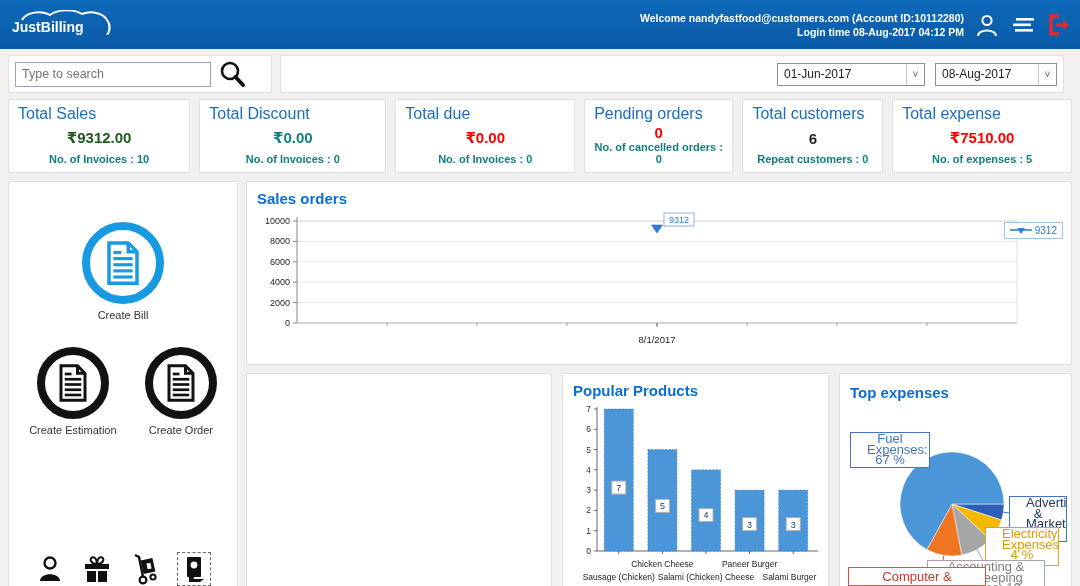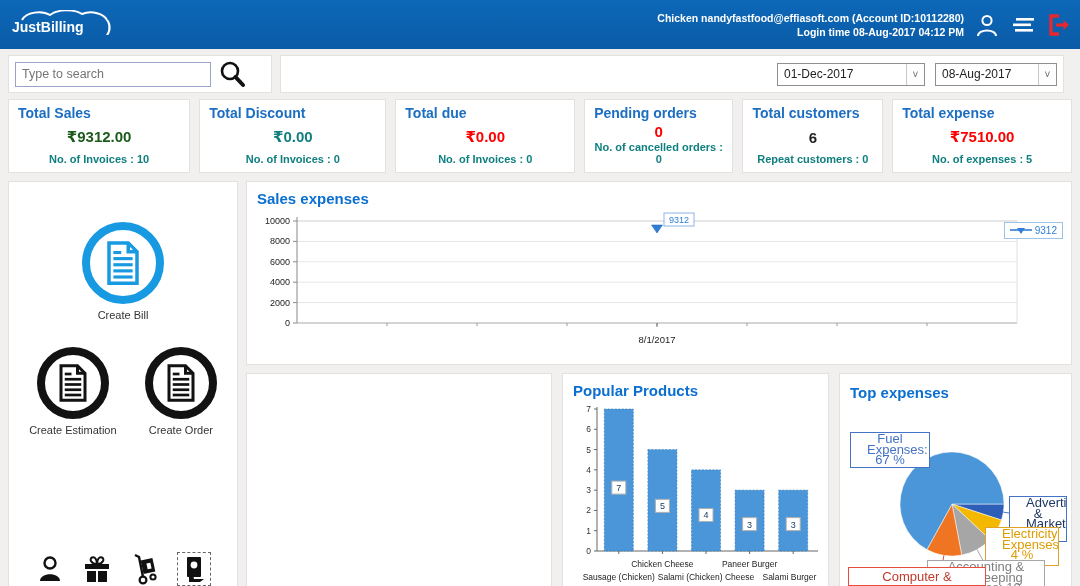--- a/index.html
+++ b/index.html
@@ -30,21 +30,21 @@
     background:#fff; border:1px solid #8f8f8f; height:23px; display:flex; align-items:center;
     font-size:12px; cursor:pointer;
   }
   .dateselect .val { padding:0 6px; }
   .dateselect .arrow { width:18px; align-self:stretch; border-left:1px solid #c8c8c8; display:flex; align-items:center; justify-content:center; color:#666; font-size:10px; background:#fdfdfd; }
   .ds-from { width:148px; } .ds-from .val { flex:1; }
   .ds-to { width:122px; } .ds-to .val { flex:1; }
   
   .stats { display:flex; gap:9px; padding:6px 8px 0 8px; height:80px; }
   .stat-card { background:#fff; border:1px solid #e3e1df; padding:5px 9px 7px 9px; display:flex; flex-direction:column; justify-content:space-between; }
-  .stat-title { font-size:14px; font-weight:bold; color:#1b6ec2; }
+  .stat-title { font-size:16px; font-weight:normal; color:#1b6ec2; }
   .stat-value { font-size:15px; font-weight:bold; text-align:center; }
   .stat-footer { font-size:11px; font-weight:bold; color:#0f7f7f; text-align:center; }
   
   .main { display:flex; gap:8px; padding:8px 8px 0 8px; height:426px; }
   .left-panel { width:230px; background:#fff; border:1px solid #e3e1df; position:relative; }
   .qa-block { text-align:center; margin-top:40px; }
   .circle-btn { border-radius:50%; display:inline-flex; align-items:center; justify-content:center; cursor:pointer; background:#fff; }
   .cb-bill { width:82px; height:82px; border:8px solid #189ae2; color:#189ae2; }
   .cb-dark { width:72px; height:72px; border:8px solid #121212; color:#121212; }
   .qa-label { font-size:11px; color:#333; margin-top:5px; }
@@ -72,21 +72,21 @@
 <div class="header">
   <div class="logo">
     <svg width="120" height="30" viewBox="0 0 120 30">
       <path d="M14 10 C18 2 34 0 42 5 C50 -1 66 -1 74 4 C84 0 96 4 99 10" stroke="#fff" stroke-width="2" fill="none"></path>
       <text x="4" y="22" fill="#fff" font-size="14" font-weight="bold">JustBilling</text>
       <text x="98" y="22" fill="#fff" font-size="16" font-weight="bold">)</text>
     </svg>
   </div>
   <div class="hdr-right">
     <div class="hdr-text">
-      <div>Chicken nandyfastfood@effiasoft.com (Account ID:10112280)</div>
+      <div>Welcome nandyfastfood@customers.com (Account ID:10112280)</div>
       <div>Login time  08-Aug-2017 04:12 PM</div>
     </div>
     <div class="hdr-icons">
       <span class="hicon">
         <svg width="26" height="26" viewBox="0 0 26 26">
             <circle cx="13" cy="8.5" r="4.6" fill="none" stroke="#fff" stroke-width="2"></circle>
             <path d="M4 24 C4 16.5 22 16.5 22 24" fill="none" stroke="#fff" stroke-width="2"></path>
           </svg>
       </span>
       <span class="hicon">
@@ -110,21 +110,21 @@
 <div class="toolbar">
   <div class="search-card">
     <input class="search-input" type="text" placeholder="Type to search" style="">
     <svg width="30" height="30" viewBox="0 0 30 30" style="margin-left:6px;cursor:pointer">
       <circle cx="13" cy="12" r="8" fill="none" stroke="#111" stroke-width="2.6"></circle>
       <line x1="18.5" y1="18" x2="26" y2="26" stroke="#111" stroke-width="4" stroke-linecap="round"></line>
     </svg>
   </div>
   <div class="filter-card">
     <div class="dateselect ds-from">
-      <span class="val">01-Dec-2017</span>
+      <span class="val">01-Jun-2017</span>
       <span class="arrow">˅</span>
     </div>
     <div class="dateselect ds-to">
       <span class="val">08-Aug-2017</span>
       <span class="arrow">˅</span>
     </div>
   </div>
 </div>
 
 <div class="stats">
@@ -237,21 +237,21 @@
             <circle cx="14" cy="10" r="3.4" fill="#fff"></circle>
             <path d="M9 22 C9 18 12 17 13 20 L14 24 H24 L20 27 H9 Z" fill="#111"></path>
           </svg>
       </span>
     </div>
   </div>
 
   <div class="right-col">
 
     <div class="panel sales-panel">
-      <div class="panel-title">Sales expenses</div>
+      <div class="panel-title">Sales orders</div>
       <div id="sales-chart" style="margin-top:4px;"><svg width="800" height="142" viewBox="0 0 800 142">
             <line x1="40" y1="112" x2="760" y2="112" stroke="#e6e6e6" stroke-width="1"></line>
             <line x1="36" y1="112" x2="40" y2="112" stroke="#888"></line>
             <text x="33" y="115" text-anchor="end" font-size="9" fill="#222">0</text>
             <line x1="40" y1="91.6" x2="760" y2="91.6" stroke="#e6e6e6" stroke-width="1"></line>
             <line x1="36" y1="91.6" x2="40" y2="91.6" stroke="#888"></line>
             <text x="33" y="94.6" text-anchor="end" font-size="9" fill="#222">2000</text>
             <line x1="40" y1="71.19999999999999" x2="760" y2="71.19999999999999" stroke="#e6e6e6" stroke-width="1"></line>
             <line x1="36" y1="71.19999999999999" x2="40" y2="71.19999999999999" stroke="#888"></line>
             <text x="33" y="74.19999999999999" text-anchor="end" font-size="9" fill="#222">4000</text>

